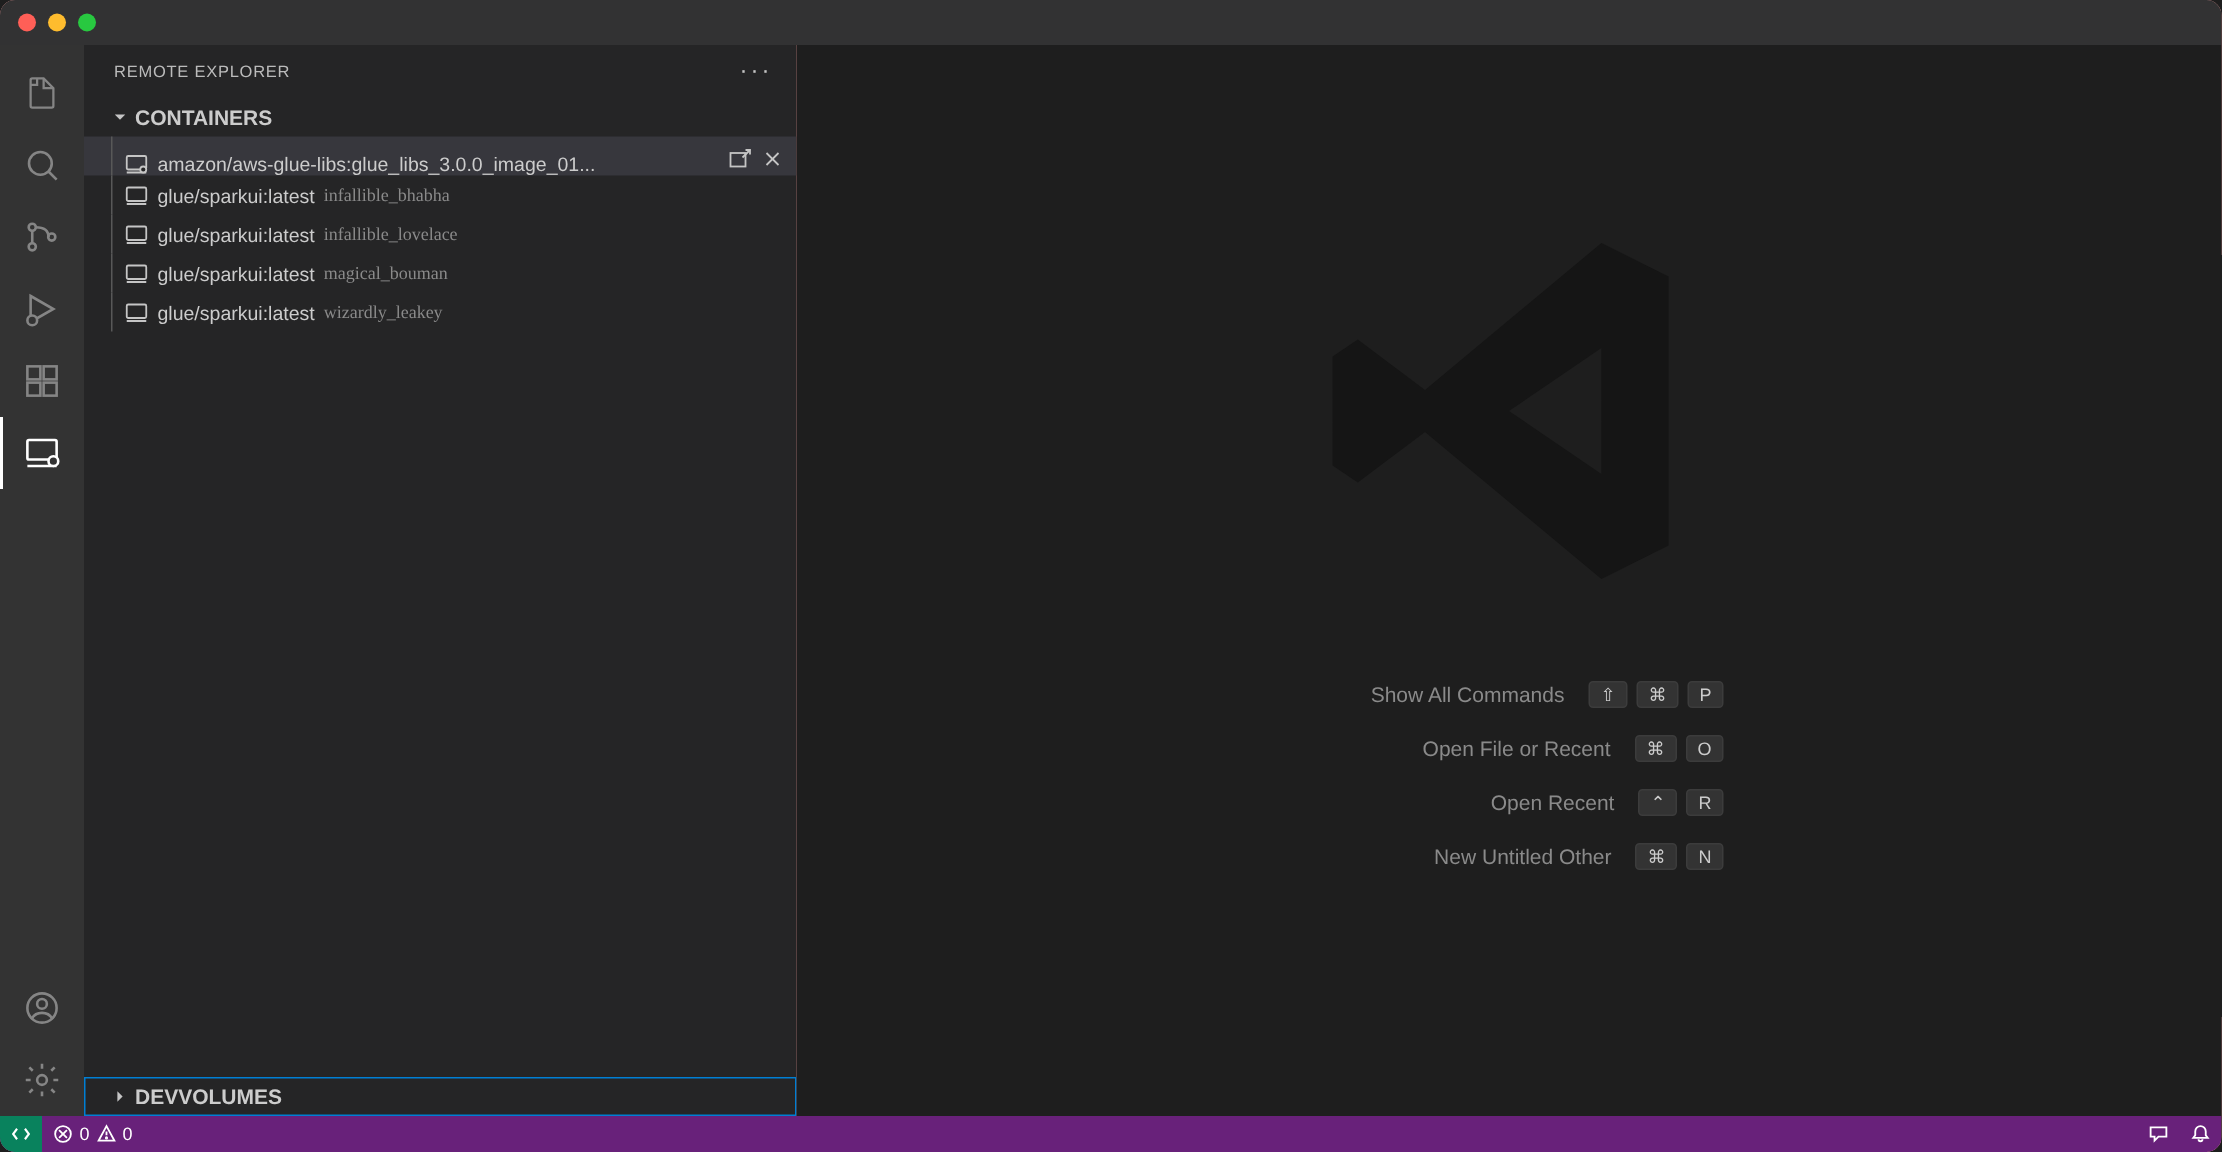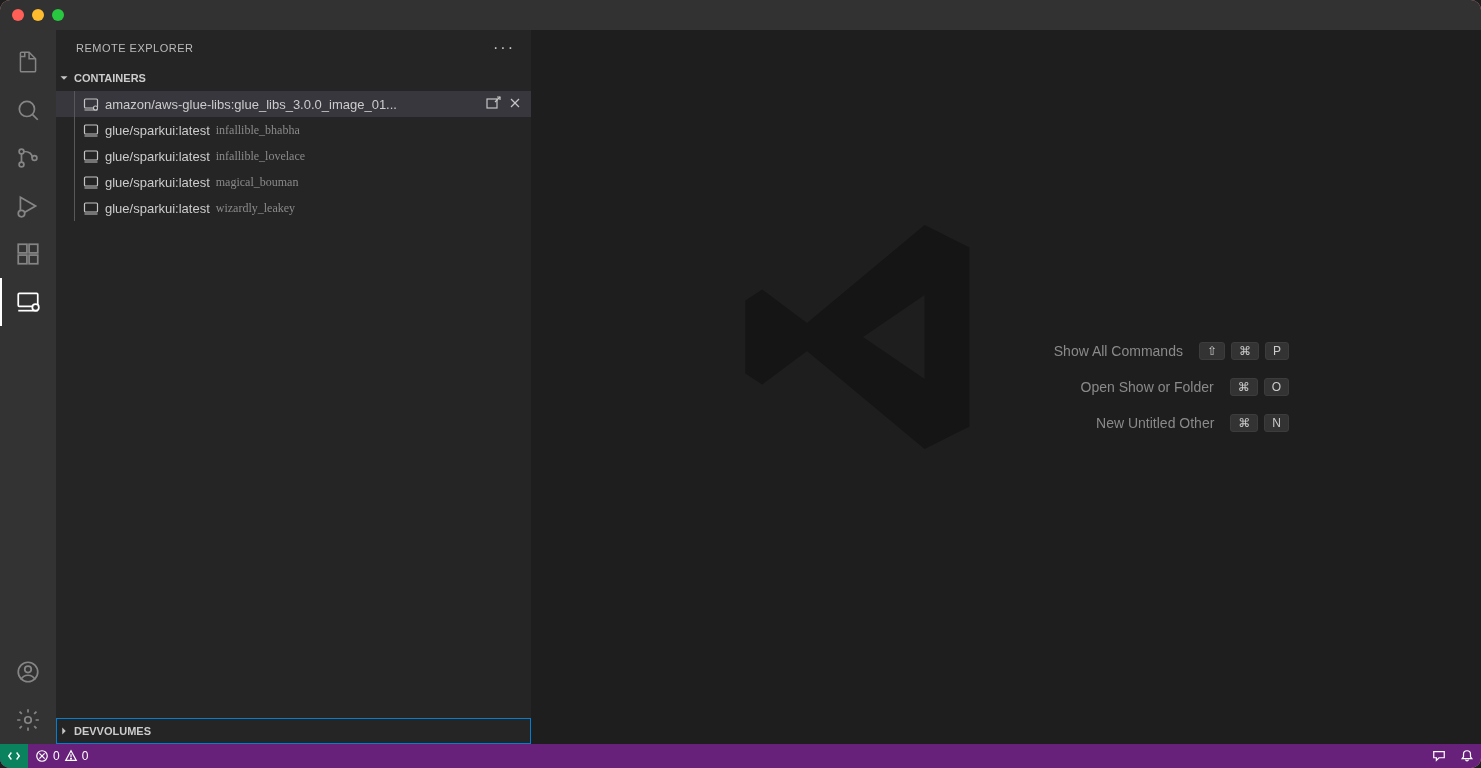--- a/index.html
+++ b/index.html
@@ -57,50 +57,50 @@
   }
   .side-header {
     height: 35px; display: flex; align-items: center; justify-content: space-between;
     padding: 0 16px 0 20px; color: #bbbbbb; font-size: 11px; letter-spacing: 0.5px;
   }
   .side-header .more { color: #c5c5c5; font-size: 16px; cursor: pointer; letter-spacing: 2px; }
 
   .panel-section { display: flex; flex-direction: column; }
   .sec-header {
     height: 26px; display: flex; align-items: center;
-    padding-left: 0; color: #cccccc; font-size: 11px; font-weight: 700;
+    padding-left: 16px; color: #cccccc; font-size: 14px; font-weight: 700;
     cursor: pointer;
   }
   .sec-header.focused { outline: 1px solid #007fd4; outline-offset: -1px; }
   .twisty { width: 16px; height: 16px; margin-right: 2px; display:flex;align-items:center;justify-content:center; color:#c5c5c5;}
   .twisty svg { width: 14px; height: 14px; }
 
   .tree { font-size: 13px; color: #cccccc; }
   .tree-row {
     height: 26px; display: flex; align-items: center; cursor: pointer;
     position: relative;
   }
-  .tree-row.selected { background: #37373d; }
+  .tree-row.selected { background: #37373d; align-items: flex-end; }
   .tree-row .actions { margin-left: auto; margin-right: 8px; display: none; gap: 6px; color:#c5c5c5; }
   .tree-row.selected .actions, .tree-row:hover .actions { display: flex; }
   .tree-indent-guide { border-left: 1px solid #585858; margin-left: 18px; align-self: stretch; }
   .tree-label { white-space: nowrap; overflow: hidden; text-overflow: ellipsis; max-width: 340px; }
   .tree-sub { color: #8a8a8a; margin-left: 6px; font-size: 12px; font-family: Liberation Serif, serif; }
   .row-icon { width:16px; height:16px; margin: 0 6px 0 8px; display:flex; align-items:center; justify-content:center; color:#c5c5c5; flex-shrink:0;}
   .row-icon svg { width:16px; height:16px; }
   .row-pad-2 { width: 0px; flex-shrink:0; }
 
   .containers-body { flex: 1; min-height: 0; overflow: hidden; display:flex; flex-direction:column;}
   .spacer { flex: 1; }
 
   .editor {
     flex: 1; background: #1e1e1e; position: relative;
     display: flex; align-items: center; justify-content: center;
   }
-  .watermark-wrap { display:flex; flex-direction:row; align-items:center;justify-content:flex-end; }
+  .watermark-wrap { display:flex; flex-direction:column; align-items:center;justify-content:flex-end; }
   .logo { width: 280px; height: 280px; opacity: 1; margin-bottom: 40px; margin-top:-60px;}
   .logo svg { width:100%; height:100%; }
   .shortcuts { display:flex; flex-direction:column; gap:18px; }
   .shortcut-row { display:flex; align-items:center; justify-content:flex-end; color:#8a8a8a; font-size:14px; gap: 16px;}
   .shortcut-row .label { min-width: 180px; text-align:right; }
   .keys { display:flex; gap:6px; }
   .key {
     background: #333333; border:1px solid #3c3c3c; border-radius:3px;
     padding: 1px 7px; font-size:12px; color:#cccccc; min-width:16px; text-align:center;
   }
@@ -309,24 +309,31 @@
         <div class="shortcuts">
           <div class="shortcut-row">
             <span class="label">Show All Commands</span>
             <span class="keys">
               <span class="key">⇧</span>
               <span class="key">⌘</span>
               <span class="key">P</span>
             </span>
           </div>
           <div class="shortcut-row">
-            <span class="label">Open Show or Folder</span>
+            <span class="label">Open File or Recent</span>
             <span class="keys">
               <span class="key">⌘</span>
               <span class="key">O</span>
+            </span>
+          </div>
+          <div class="shortcut-row">
+            <span class="label">Open Recent</span>
+            <span class="keys">
+              <span class="key">⌃</span>
+              <span class="key">R</span>
             </span>
           </div>
           <div class="shortcut-row">
             <span class="label">New Untitled Other</span>
             <span class="keys">
               <span class="key">⌘</span>
               <span class="key">N</span>
             </span>
           </div>
         </div>

